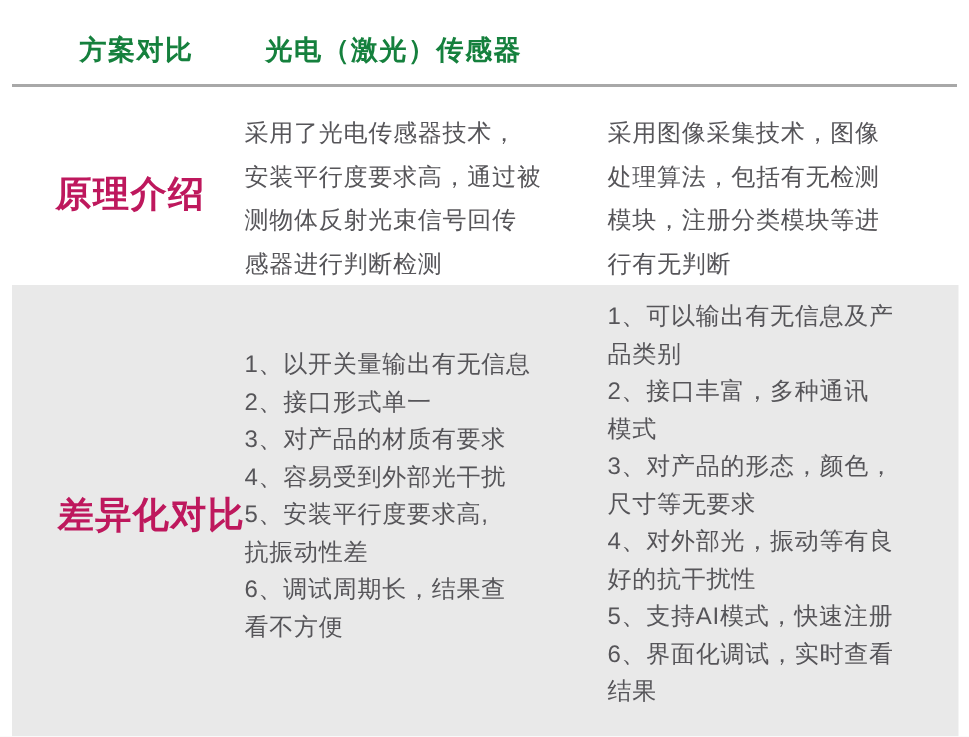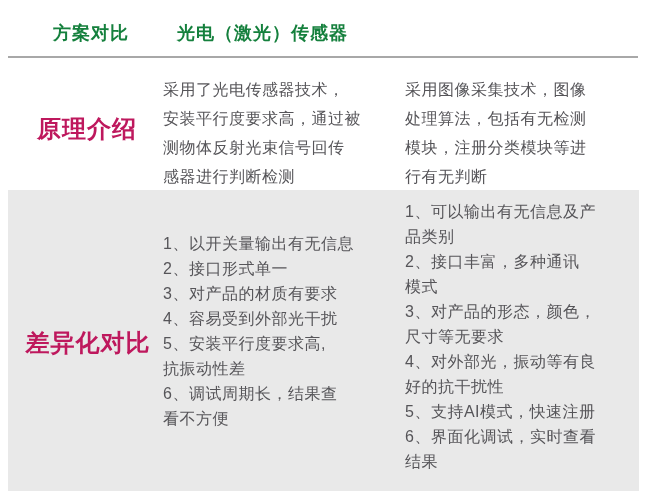--- a/index.html
+++ b/index.html
@@ -37,21 +37,21 @@
   .row-label {
     position: absolute;
     font-size: 24px;
     font-weight: bold;
     letter-spacing: 1px;
     color: #be185d;
     text-align: center;
     white-space: nowrap;
   }
   .label-principle { left: 0; width: 174px; top: 113px; }
-  .label-difference { left: 3px; width: 170px; top: 327px; }
+  .label-difference { left: 16px; width: 170px; top: 327px; }
   .cell-text {
     position: absolute;
     font-size: 16px;
     color: #565559;
     white-space: pre-line;
     letter-spacing: 0.5px;
   }
   .principle-a { left: 163px; top: 75px;  width: 215px; line-height: 29px; }
   .principle-b { left: 405px; top: 75px;  width: 245px; line-height: 29px; }
   .diff-a      { left: 163px; top: 199px; width: 220px; line-height: 25px; margin-top: 32px; }

